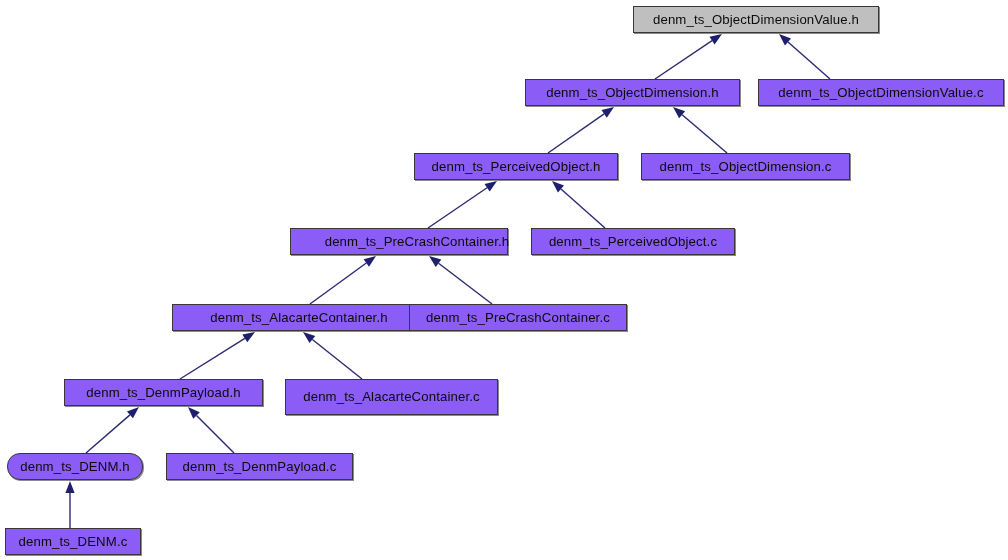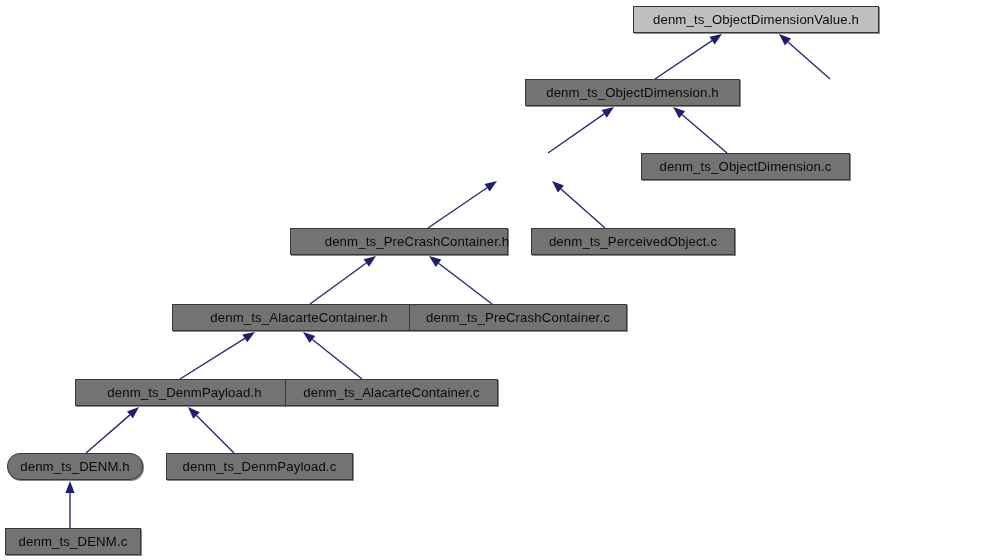--- a/index.html
+++ b/index.html
@@ -22,21 +22,21 @@
     position: absolute;
     left: 0;
     top: 0;
     width: 1008px;
     height: 560px;
     pointer-events: none;
   }
   .node {
     position: absolute;
     box-sizing: border-box;
-    background: #737373;
+    background: #8b5cf6;
     border: 1px solid #383838;
     box-shadow: 1px 1px 0 0 #8a8a8a;
     display: flex;
     align-items: center;
     justify-content: center;
     white-space: nowrap;
     color: #0b0b0b;
     font-size: 13.2px;
     line-height: 1;
     letter-spacing: 0.01em;
@@ -81,39 +81,45 @@
       <polygon points="188,407 199.7379725676967,412.23259018078045 193.23259018078048,418.7379725676967" fill="#1f1f6e"></polygon>
       <line x1="70" y1="528" x2="70" y2="493" stroke="#2a2a72" stroke-width="1.4"></line>
       <polygon points="70,481 74.6,493 65.4,493" fill="#1f1f6e"></polygon>
     </svg>
 <div class="node highlight" style="left: 633px; top: 6px; width: 246px; height: 27px;">
       <span class="node-label">denm_ts_ObjectDimensionValue.h</span>
     </div>
     <div class="node" style="left: 525px; top: 79px; width: 215px; height: 27px;">
       <span class="node-label">denm_ts_ObjectDimension.h</span>
     </div>
+    <div class="node" style="left: 758px; top: 79px; width: 246px; height: 27px;">
+      <span class="node-label">denm_ts_ObjectDimensionValue.c</span>
+    </div>
+    <div class="node" style="left: 414px; top: 153px; width: 204px; height: 27px;">
+      <span class="node-label">denm_ts_PerceivedObject.h</span>
+    </div>
     <div class="node" style="left: 641px; top: 153px; width: 209px; height: 27px; justify-content: center;">
       <span class="node-label">denm_ts_ObjectDimension.c</span>
     </div>
     <div class="node" style="left: 290px; top: 228px; width: 218px; height: 27px; padding-left: 36px;">
       <span class="node-label">denm_ts_PreCrashContainer.h</span>
     </div>
     <div class="node" style="left: 531px; top: 228px; width: 204px; height: 27px;">
       <span class="node-label">denm_ts_PerceivedObject.c</span>
     </div>
     <div class="node" style="left: 172px; top: 304px; width: 254px; height: 27px;">
       <span class="node-label">denm_ts_AlacarteContainer.h</span>
     </div>
     <div class="node" style="left: 409px; top: 304px; width: 218px; height: 27px;">
       <span class="node-label">denm_ts_PreCrashContainer.c</span>
     </div>
-    <div class="node" style="left: 75px; top: 379px; width: 219px; height: 27px; justify-content: center;">
+    <div class="node" style="left: 64px; top: 379px; width: 199px; height: 27px; justify-content: center;">
       <span class="node-label">denm_ts_DenmPayload.h</span>
     </div>
-    <div class="node" style="left: 285px; top: 379px; width: 213px; height: 27px;">
+    <div class="node" style="left: 285px; top: 379px; width: 213px; height: 36px;">
       <span class="node-label">denm_ts_AlacarteContainer.c</span>
     </div>
     <div class="node" style="left: 7px; top: 453px; width: 136px; height: 27px; border-radius: 13px;">
       <span class="node-label">denm_ts_DENM.h</span>
     </div>
     <div class="node" style="left: 166px; top: 453px; width: 187px; height: 27px;">
       <span class="node-label">denm_ts_DenmPayload.c</span>
     </div>
     <div class="node" style="left: 5px; top: 528px; width: 136px; height: 27px;">
       <span class="node-label">denm_ts_DENM.c</span>

